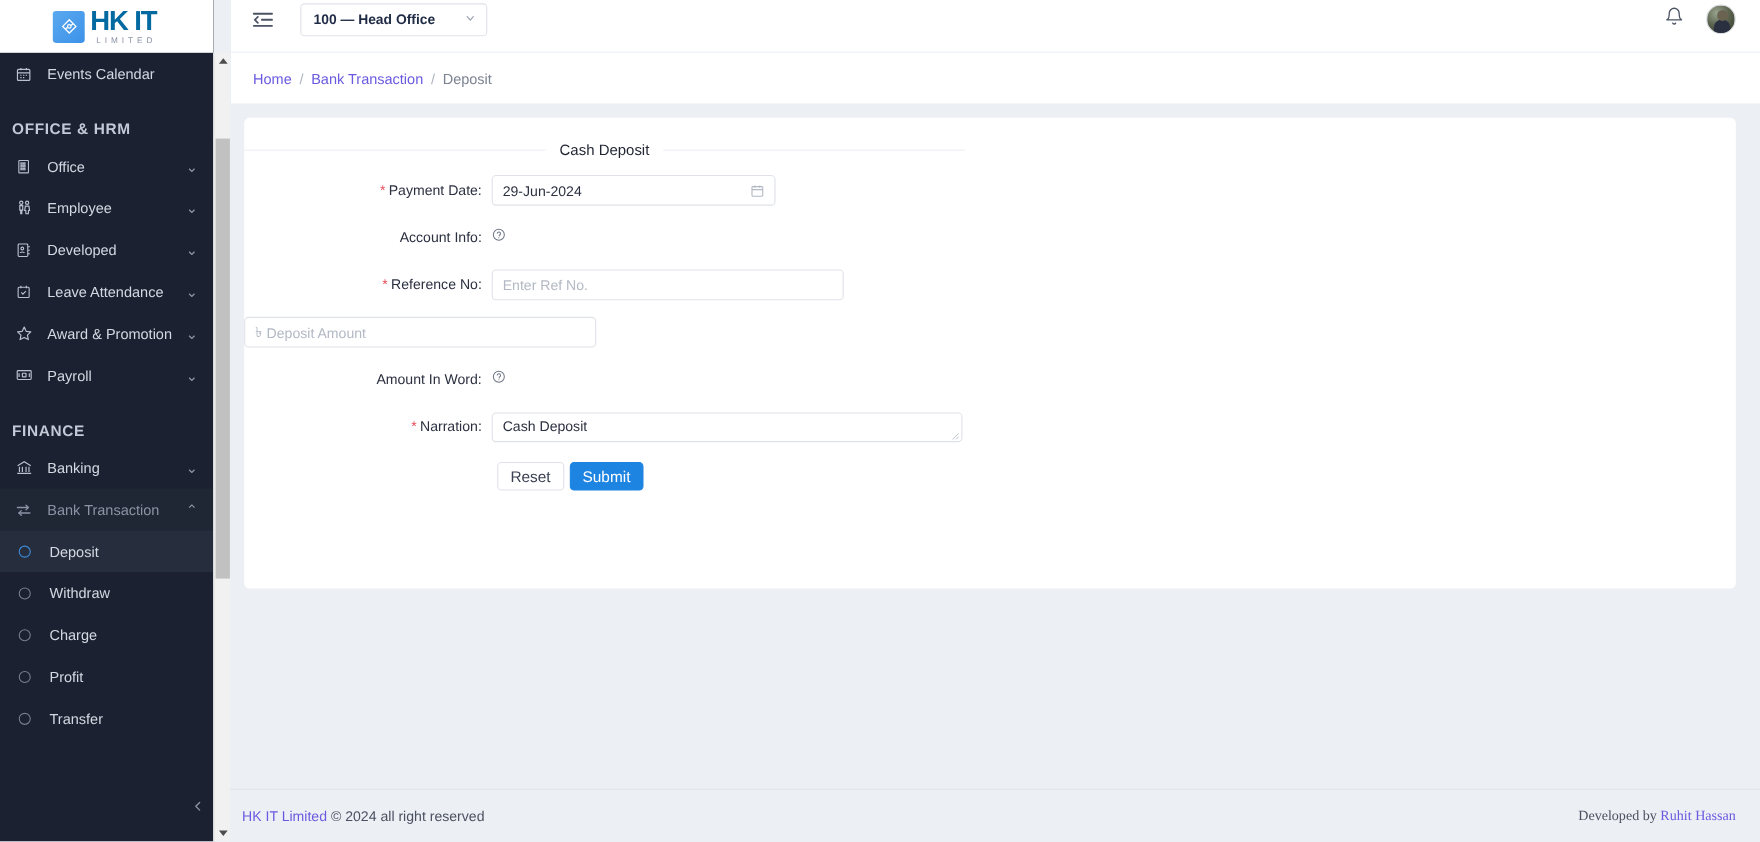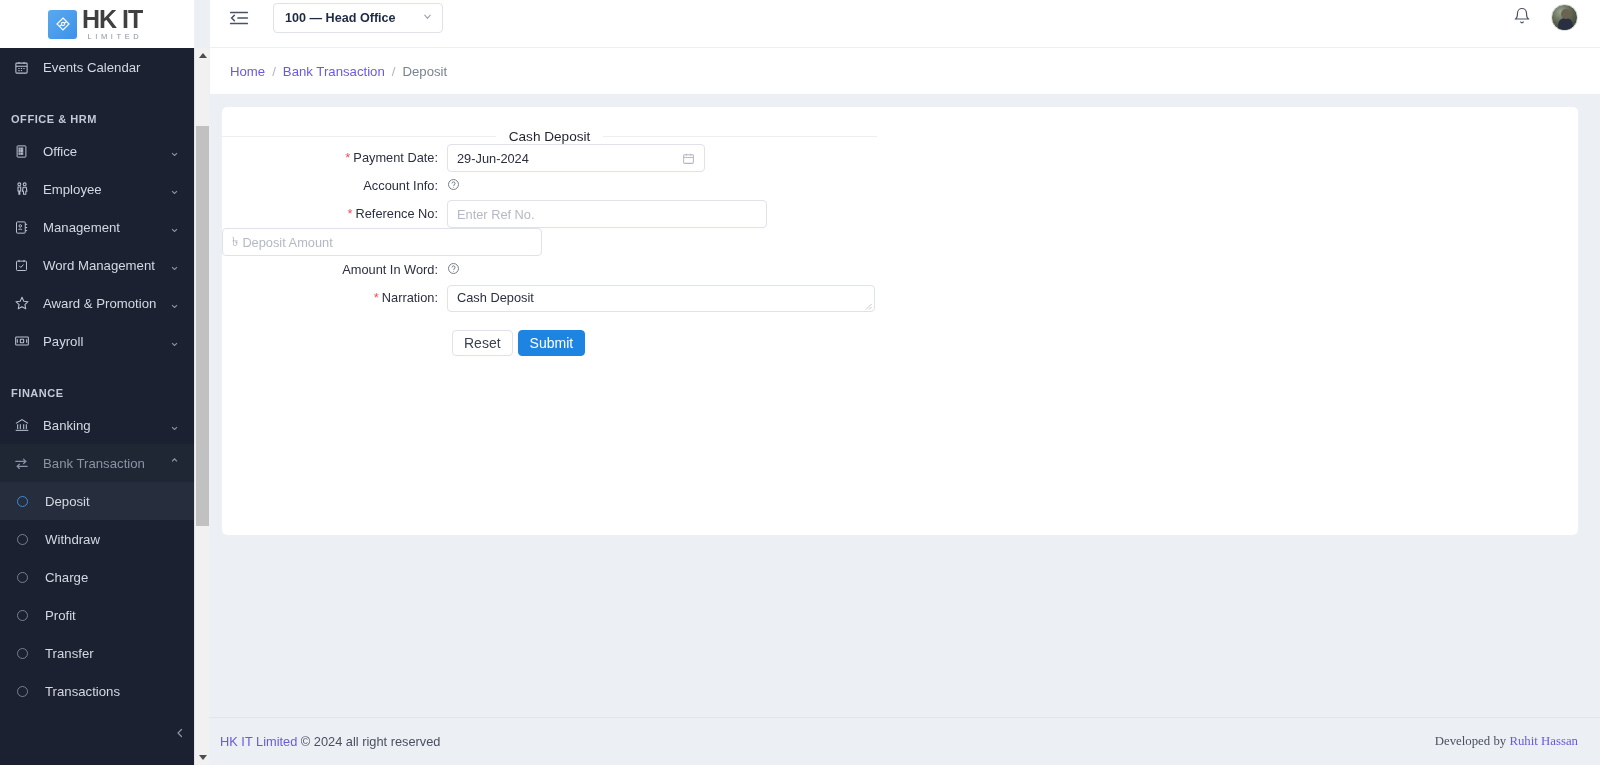--- a/index.html
+++ b/index.html
@@ -25,21 +25,21 @@
     display: flex; align-items: center; padding-left: 48px;
   }
   .logo-mark {
     width: 29px; height: 29px; border-radius: 3px;
     background: linear-gradient(135deg,#5aa9ef 0%,#3d92e8 100%);
     display: flex; align-items: center; justify-content: center;
     flex: 0 0 auto;
   }
   .logo-text { margin-left: 5px; line-height: 1; }
   .logo-hk {
-    font-size: 25px; font-weight: bold; color: #404040;
+    font-size: 25px; font-weight: bold; color: #0369a1;
     letter-spacing: -1px; display: block;
   }
   .logo-ltd {
     font-size: 7.5px; color: #8a93a5; letter-spacing: 3.6px;
     display: block; margin-top: 1px; text-align: right;
   }
   .sidebar-scroll {
     height: 717px; width: 194px; overflow: hidden; position: relative;
   }
   .nav-item {
@@ -50,21 +50,21 @@
   }
   .nav-item .ico {
     width: 21px; flex: 0 0 21px; display: flex; align-items: center;
     justify-content: center; color: #b9c0cf; margin-right: 11px;
   }
   .nav-item .lbl { flex: 1 1 auto; white-space: nowrap; }
   .nav-item .chev { flex: 0 0 auto; color: #8d95a6; }
   .nav-item.dim .lbl, .nav-item.dim .ico { color: #8b93a4; }
   .nav-item.open { background: #1f2634; }
   .nav-group {
-    color: #c3c9d6; font-size: 11px; font-weight: bold;
+    color: #c3c9d6; font-size: 14px; font-weight: bold;
     letter-spacing: 0.55px; padding: 0 0 0 11px;
     height: 34px; display: flex; align-items: flex-end; padding-bottom: 7px;
   }
   .nav-gap { height: 12px; }
   .sub-item {
     display: flex; align-items: center;
     height: 38px; padding-left: 11px;
     color: #d3d8e2; font-size: 13.2px; cursor: pointer;
   }
   .sub-item .dot {
@@ -169,21 +169,21 @@
   }
   .legend-row {
     display: flex; align-items: center;
     width: 655px; margin-left: 0; padding-left: 0;
   }
   .legend-row .line { flex: 1 1 auto; height: 1px; background: #eceef2; }
   .legend-row .ttl {
     padding: 0 13px; font-size: 13.6px; color: #1f2430; white-space: nowrap;
   }
 
-  .frow { display: flex; align-items: center; }
+  .frow { display: flex; align-items: center; margin-top: 15px; }
   .flabel {
     width: 225px; flex: 0 0 225px; text-align: right;
     font-size: 12.8px; color: #2b3040; padding-right: 9px;
     line-height: 28px; white-space: nowrap;
   }
   .flabel .req { color: #e8505b; margin-right: 3px; }
   .finput {
     height: 28px; border: 1px solid #dfe2e8; border-radius: 4px;
     background: #fff; display: flex; align-items: center;
     padding: 0 9px; font-size: 12.8px; color: #2b3040;
@@ -306,34 +306,34 @@
         <span class="ico">
           <svg width="15" height="15" viewBox="0 0 24 24" fill="none" stroke="currentColor" stroke-width="1.6">
             <rect x="4" y="3" width="14" height="18" rx="1.3"></rect>
             <circle cx="10" cy="9.5" r="2"></circle>
             <path d="M7 16 c0 -2 6 -2 6 0"></path>
             <line x1="18" y1="7" x2="21" y2="7"></line>
               <line x1="18" y1="12" x2="21" y2="12"></line>
             <line x1="18" y1="17" x2="21" y2="17"></line>
           </svg>
         </span>
-        <span class="lbl">Management</span>
+        <span class="lbl">Developed</span>
         <span class="chev">⌄</span>
       </div>
 
       <div class="nav-item">
         <span class="ico">
           <svg width="15" height="15" viewBox="0 0 24 24" fill="none" stroke="currentColor" stroke-width="1.6">
             <rect x="4" y="5" width="16" height="15" rx="1.4"></rect>
             <line x1="8" y1="3" x2="8" y2="6.5"></line>
               <line x1="16" y1="3" x2="16" y2="6.5"></line>
             <path d="M8.5 12.5 l2.4 2.6 l4.3 -4.6"></path>
           </svg>
         </span>
-        <span class="lbl">Word Management</span>
+        <span class="lbl">Leave Attendance</span>
         <span class="chev">⌄</span>
       </div>
 
       <div class="nav-item">
         <span class="ico">
           <svg width="16" height="16" viewBox="0 0 24 24" fill="none" stroke="currentColor" stroke-width="1.6" stroke-linejoin="round">
             <polygon points="12,3.5 14.7,9.3 21,10.1 16.4,14.4 17.6,20.6 12,17.6 6.4,20.6 7.6,14.4 3,10.1 9.3,9.3"></polygon>
           </svg>
         </span>
         <span class="lbl">Award &amp; Promotion</span>
@@ -397,24 +397,20 @@
         <span class="dot"></span>
         <span>Charge</span>
       </div>
       <div class="sub-item">
         <span class="dot"></span>
         <span>Profit</span>
       </div>
       <div class="sub-item">
         <span class="dot"></span>
         <span>Transfer</span>
-      </div>
-      <div class="sub-item">
-        <span class="dot"></span>
-        <span>Transactions</span>
       </div>
 
     </div>
 
     <div class="collapse-btn">
       <svg width="12" height="16" viewBox="0 0 24 24" fill="none" stroke="currentColor" stroke-width="2.4" stroke-linecap="round" stroke-linejoin="round">
         <polyline points="15,5 8,12 15,19"></polyline>
       </svg>
     </div>
   </nav>

